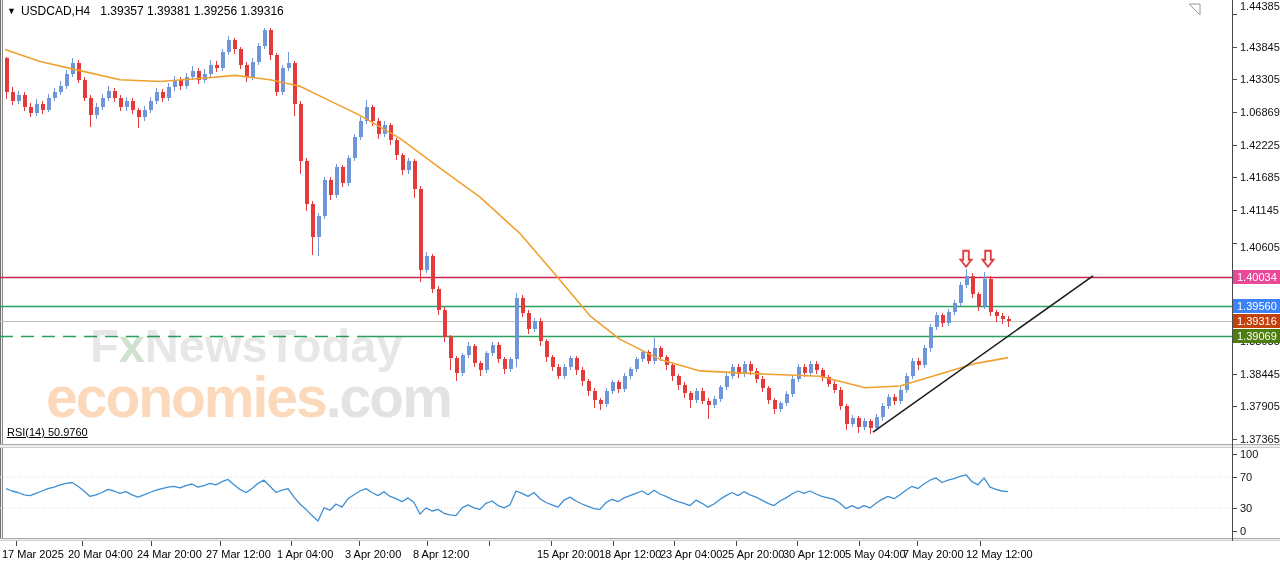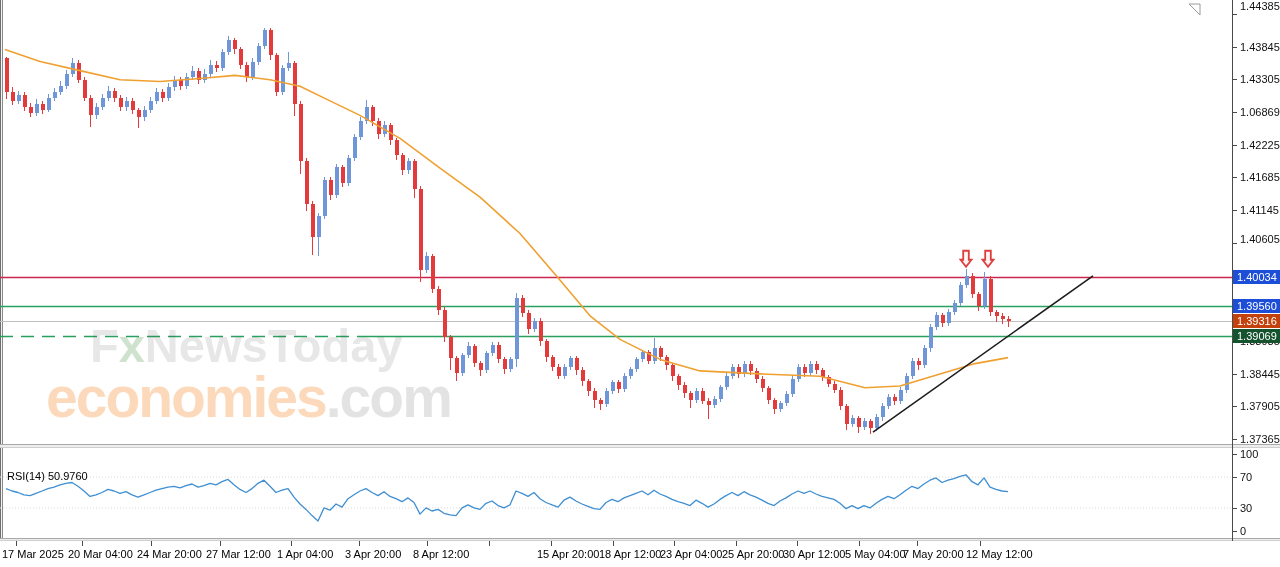--- a/index.html
+++ b/index.html
@@ -19,21 +19,21 @@
   #watermark{position:absolute;left:46px;top:318px;z-index:1;pointer-events:none;user-select:none;}
   #wm1{font-size:57px;font-weight:bold;letter-spacing:-2px;line-height:1;}
   #wm1 .orange{color:rgba(243,144,54,0.34);}
   #wm1 .gray{color:rgba(60,60,60,0.14);}
   #wm2{font-size:47px;font-weight:bold;letter-spacing:0px;line-height:1;margin-top:4px;margin-left:44px;color:rgba(60,60,60,0.12);}
   #wm2 .x{color:rgba(96,158,88,0.30);}
   .ptick{position:absolute;left:1240px;transform:translateY(-50%);font-size:11px;color:#111;white-space:nowrap;z-index:5;}
   .ptickmark{position:absolute;left:1232px;width:5px;height:1px;background:#4a4a4a;z-index:5;}
   .plabel{position:absolute;left:1233px;width:47px;height:14px;line-height:14px;padding-left:4px;box-sizing:border-box;
           font-size:11px;color:#fff;transform:translateY(-50%);z-index:10;white-space:nowrap;}
-  #rsi-label{position:absolute;left:7px;top:470px;font-size:11px;color:#000;z-index:20;}
+  #rsi-label{position:absolute;left:7px;top:426px;font-size:11px;color:#000;z-index:20;text-decoration:underline;}
   .rtick{position:absolute;left:1240px;transform:translateY(-50%);font-size:11px;color:#111;z-index:5;}
   .rtickmark{position:absolute;left:1232px;width:5px;height:1px;background:#4a4a4a;z-index:5;}
   #datestrip{position:absolute;left:0;top:541px;width:1280px;height:26px;background:#fff;}
   .dtick{position:absolute;top:0;width:1px;height:5px;background:#4a4a4a;}
   .dlabel{position:absolute;top:7px;font-size:11px;color:#000;white-space:nowrap;}
   #shift-marker{position:absolute;left:0;top:0;z-index:25;}
 </style>
 </head>
 <body>
 
@@ -397,20 +397,23 @@
 
   <div id="sep1" class="sep"></div>
   <div id="sep2" class="sep"></div>
   <div id="axis-line"></div>
 
   <div id="watermark">
     <div id="wm2"><span>F</span><span class="x">x</span><span>NewsToday</span></div>
     <div id="wm1"><span class="orange">economies</span><span class="gray">.com</span></div>
   </div>
 
+  <div id="header">
+    <span class="tri">▼</span><span class="sym">USDCAD,H4</span><span>1.39357 1.39381 1.39256 1.39316</span>
+  </div>
 
   <div id="rsi-label">RSI(14) 50.9760</div>
 
   <div id="price-axis"></div>
   <div id="rsi-axis"></div>
 
   <div id="datestrip">
       <div class="dtick" style="left: 16px;"></div>
       <div class="dlabel" style="left: 2px;">17 Mar 2025</div>
       <div class="dtick" style="left: 82px;"></div>
@@ -456,37 +459,37 @@
     <div class="ptick" style="top: 79.3832px;">1.43305</div>
     <div class="ptickmark" style="top: 112px;"></div>
     <div class="ptick" style="top: 112.075px;">1.06869</div>
     <div class="ptickmark" style="top: 145px;"></div>
     <div class="ptick" style="top: 144.766px;">1.42225</div>
     <div class="ptickmark" style="top: 177px;"></div>
     <div class="ptick" style="top: 177.458px;">1.41685</div>
     <div class="ptickmark" style="top: 210px;"></div>
     <div class="ptick" style="top: 210.15px;">1.41145</div>
     <div class="ptickmark" style="top: 243px;"></div>
-    <div class="ptick" style="top: 239px;">1.40605</div>
+    <div class="ptick" style="top: 247px;">1.40605</div>
     <div class="ptickmark" style="top: 276px;"></div>
     <div class="ptick" style="top: 275.533px;">1.40065</div>
     <div class="ptickmark" style="top: 308px;"></div>
     <div class="ptick" style="top: 308.224px;">1.39525</div>
     <div class="ptickmark" style="top: 341px;"></div>
     <div class="ptick" style="top: 340.916px;">1.38985</div>
     <div class="ptickmark" style="top: 374px;"></div>
     <div class="ptick" style="top: 373.608px;">1.38445</div>
     <div class="ptickmark" style="top: 406px;"></div>
     <div class="ptick" style="top: 406.299px;">1.37905</div>
     <div class="ptickmark" style="top: 439px;"></div>
     <div class="ptick" style="top: 438.991px;">1.37365</div>
-    <div class="plabel" style="top: 277.41px; background: #1d4ed8;">1.40034</div>
-    <div class="plabel" style="top: 306.106px; background: #1d4ed8;">1.39560</div>
+    <div class="plabel" style="top: 277.41px; background: #ec4899;">1.40034</div>
+    <div class="plabel" style="top: 306.106px; background: #3b82f6;">1.39560</div>
     <div class="plabel" style="top: 320.877px; background: #c2410c;">1.39316</div>
-    <div class="plabel" style="top: 335.831px; background: #14532d;">1.39069</div>
+    <div class="plabel" style="top: 335.831px; background: #4d7c0f;">1.39069</div>
     <div class="rtickmark" style="top: 454px;"></div>
     <div class="rtick" style="top: 454px;">100</div>
     <div class="rtickmark" style="top: 477px;"></div>
     <div class="rtick" style="top: 477.1px;">70</div>
     <div class="rtickmark" style="top: 508px;"></div>
     <div class="rtick" style="top: 507.9px;">30</div>
     <div class="rtickmark" style="top: 531px;"></div>
     <div class="rtick" style="top: 531px;">0</div>
   </div>
 

